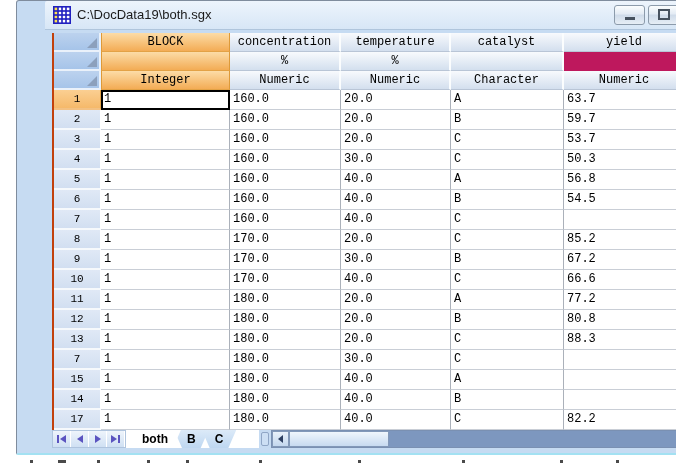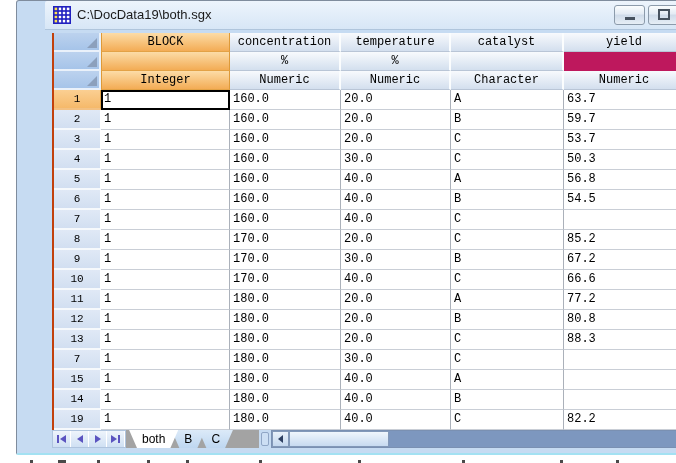--- a/index.html
+++ b/index.html
@@ -70,21 +70,21 @@
   .tri-right{width:0;height:0;border-top:4px solid transparent;border-bottom:4px solid transparent;border-left:5px solid #2E4062;}
 
   
   .bottombar{height:22px;margin-top:0;display:flex;align-items:stretch;}
   .navgroup{display:flex;background:#D6E5F6;border:1px solid #AFC4DE;box-sizing:border-box;}
   .navbtn{width:17px;display:flex;align-items:center;justify-content:center;gap:1px;
         background:linear-gradient(#EEF4FB,#CFE0F3);border-right:1px solid #FFF;}
   .ntri-l{width:0;height:0;border-top:4px solid transparent;border-bottom:4px solid transparent;border-right:6px solid #5B54C0;}
   .ntri-r{width:0;height:0;border-top:4px solid transparent;border-bottom:4px solid transparent;border-left:6px solid #5B54C0;}
   .nbar{width:2px;height:8px;background:#5B54C0;}
-  .tabzone{width:130px;background:#a3a3a3;display:flex;align-items:stretch;padding-left:3px;}
+  .tabzone{width:130px;background:#ffffff;display:flex;align-items:stretch;padding-left:3px;font-weight:bold;}
   .tab{margin-left:-7px;padding:0 13px;display:flex;align-items:center;justify-content:center;
        font-size:12px;color:#000;white-space:nowrap;
        clip-path:polygon(0 0,100% 0,calc(100% - 8px) 100%,8px 100%);
        background:linear-gradient(#DCEAF8,#BED7F1);}
   .tab:first-child{margin-left:0;}
   .tab.active{background:#FFFFFF;z-index:2;}
   .splitter{width:6px;margin:2px 2px;background:#CCDFF4;border:1px solid #8FA6C6;border-radius:2px;}
   .hscroll{flex:1 1 auto;display:flex;background:#7D97BF;border:1px solid #7A90B2;box-sizing:border-box;}
   .hbtn{width:17px;flex:0 0 auto;display:flex;align-items:center;justify-content:center;
         background:linear-gradient(#E9F1FA,#C3D7EE);border:1px solid #8298B8;box-sizing:border-box;}
@@ -299,21 +299,21 @@
             </div>
             <div class="grid-row data-row">
               <div class="cell row-header">14</div>
               <div class="cell data-cell">1</div>
               <div class="cell data-cell">180.0</div>
               <div class="cell data-cell">40.0</div>
               <div class="cell data-cell">B</div>
               <div class="cell data-cell filler"></div>
             </div>
             <div class="grid-row data-row">
-              <div class="cell row-header">19</div>
+              <div class="cell row-header">17</div>
               <div class="cell data-cell">1</div>
               <div class="cell data-cell">180.0</div>
               <div class="cell data-cell">40.0</div>
               <div class="cell data-cell">C</div>
               <div class="cell data-cell">82.2</div>
               <div class="cell data-cell filler"></div>
             </div>
           </div>
 
         <div class="vscroll">

